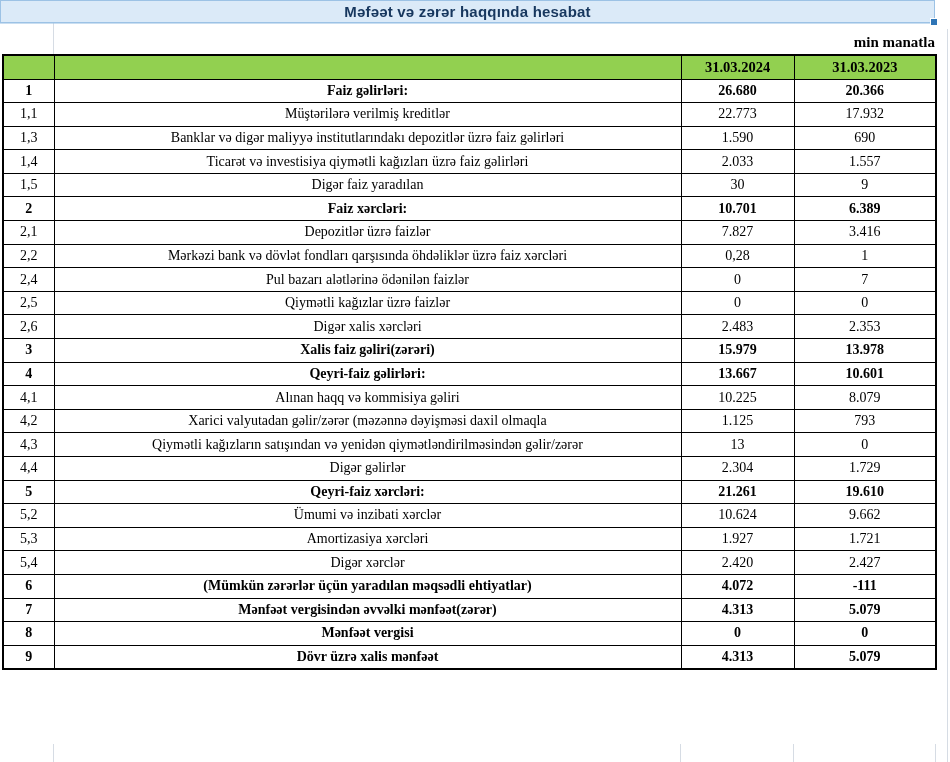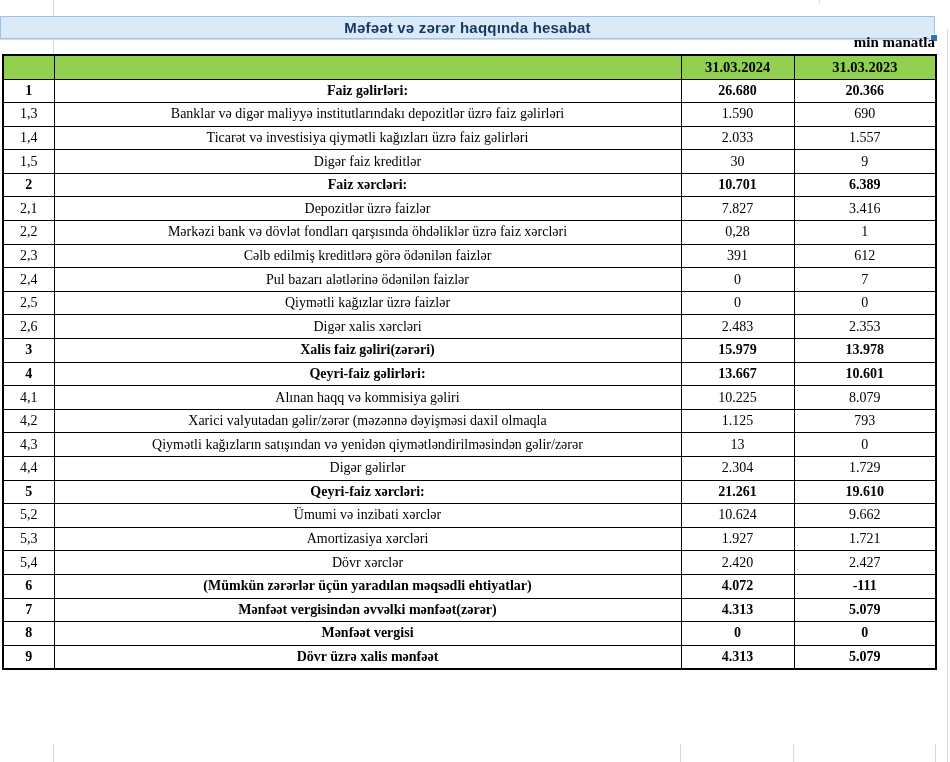--- a/index.html
+++ b/index.html
@@ -11,21 +11,21 @@
     --grid:#D6DCE4;
   }
   html,body{margin:0;padding:0;background:#fff;}
   .sheet{
     position:relative;width:950px;height:762px;background:#ffffff;
     overflow:hidden;font-family:"Liberation Serif",serif;color:#000;
   }
   .gridline{position:absolute;background:var(--grid);}
   .gridline.v{width:1px;}
   .title-cell{
-    position:absolute;left:0;top:16px;width:933px;height:21px;
+    position:absolute;left:0;top:0;width:933px;height:21px;
     background:var(--title-bg);
     border:1px solid var(--sel-border);
     box-shadow:0 1px 0 rgba(156,194,229,.55);
     display:flex;align-items:center;justify-content:center;
     font-family:"Liberation Sans",sans-serif;font-weight:bold;
     font-size:15px;color:var(--title-color);letter-spacing:.2px;
   }
   .fill-handle{
     position:absolute;right:-4px;bottom:-4px;width:6px;height:6px;
     background:var(--handle);border:1px solid #fff;
@@ -84,39 +84,45 @@
       </tr>
     </thead>
     <tbody id="tbody">
   <tr class="bold">
     <td>1</td>
     <td>Faiz gəlirləri:</td>
     <td>26.680</td>
     <td>20.366</td>
   </tr>
 
+  <tr>
+    <td>1,1</td>
+    <td>Müştərilərə verilmiş kreditlər</td>
+    <td>22.773</td>
+    <td>17.932</td>
+  </tr>
 
 
   <tr>
     <td>1,3</td>
     <td>Banklar və digər maliyyə institutlarındakı depozitlər üzrə faiz gəlirləri</td>
     <td>1.590</td>
     <td>690</td>
   </tr>
 
   <tr>
     <td>1,4</td>
     <td>Ticarət və investisiya qiymətli kağızları üzrə faiz gəlirləri</td>
     <td>2.033</td>
     <td>1.557</td>
   </tr>
 
   <tr>
     <td>1,5</td>
-    <td>Digər faiz kreditlər</td>
+    <td>Digər faiz yaradılan</td>
     <td>30</td>
     <td>9</td>
   </tr>
 
   <tr class="bold">
     <td>2</td>
     <td>Faiz xərcləri:</td>
     <td>10.701</td>
     <td>6.389</td>
   </tr>
@@ -128,26 +134,20 @@
     <td>3.416</td>
   </tr>
 
   <tr>
     <td>2,2</td>
     <td>Mərkəzi bank və dövlət fondları qarşısında öhdəliklər üzrə faiz xərcləri</td>
     <td>0,28</td>
     <td>1</td>
   </tr>
 
-  <tr>
-    <td>2,3</td>
-    <td>Cəlb edilmiş kreditlərə görə ödənilən faizlər</td>
-    <td>391</td>
-    <td>612</td>
-  </tr>
 
   <tr>
     <td>2,4</td>
     <td>Pul bazarı alətlərinə ödənilən faizlər</td>
     <td>0</td>
     <td>7</td>
   </tr>
 
   <tr>
     <td>2,5</td>
@@ -222,21 +222,21 @@
 
   <tr>
     <td>5,3</td>
     <td>Amortizasiya xərcləri</td>
     <td>1.927</td>
     <td>1.721</td>
   </tr>
 
   <tr>
     <td>5,4</td>
-    <td>Dövr xərclər</td>
+    <td>Digər xərclər</td>
     <td>2.420</td>
     <td>2.427</td>
   </tr>
 
   <tr class="bold">
     <td>6</td>
     <td>(Mümkün zərərlər üçün yaradılan məqsədli ehtiyatlar)</td>
     <td>4.072</td>
     <td>-111</td>
   </tr>

